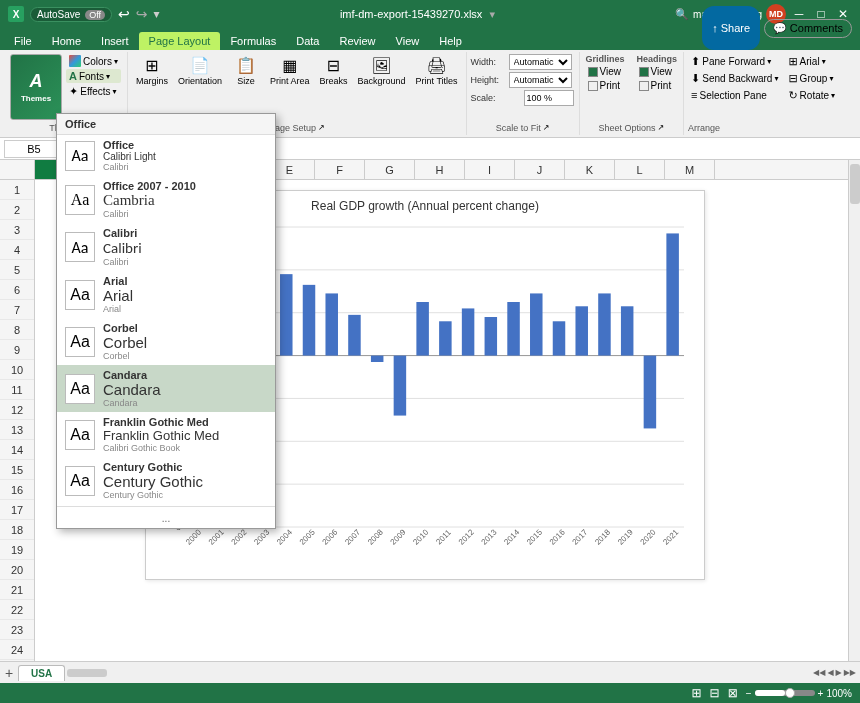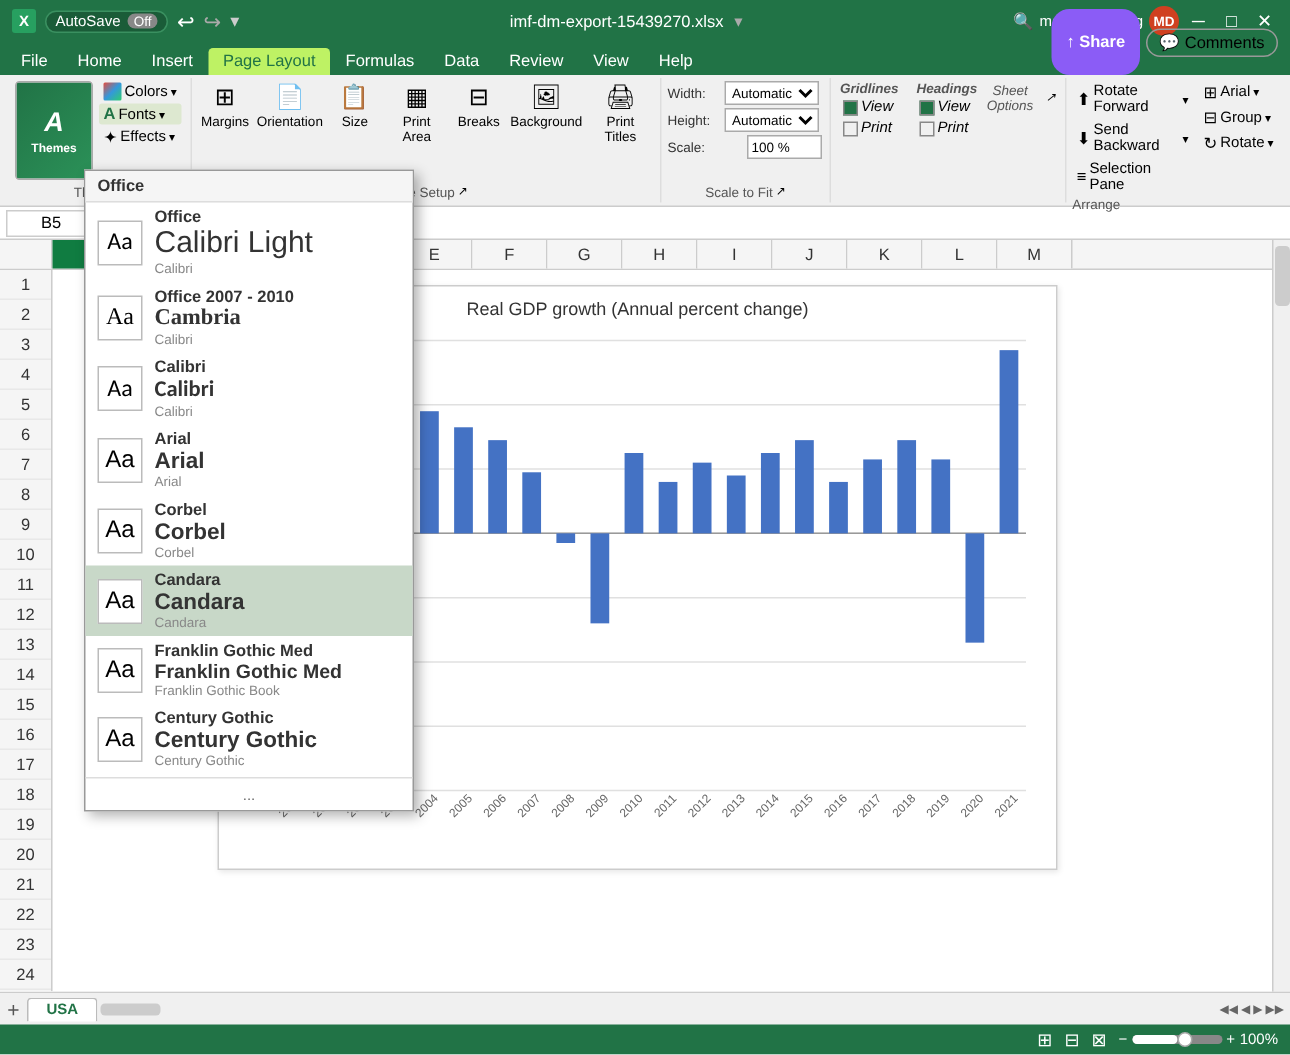--- a/index.html
+++ b/index.html
@@ -127,21 +127,21 @@
       border: 1px solid #bbb;
       display: flex;
       align-items: center;
       justify-content: center;
       font-size: 16px;
       flex-shrink: 0;
       background: white;
     }
     .font-info { display: flex; flex-direction: column; }
     .font-name-main { font-size: 11px; font-weight: bold; color: #333; }
-    .font-body-name { font-size: 12px; color: #333; font-weight: bold; }
+    .font-body-name { font-size: 12px; color: #333; }
     .font-sub { font-size: 9px; color: #888; }
     .dropdown-separator { height: 1px; background: #ddd; margin: 2px 0; }
     .dropdown-footer {
       padding: 4px 8px;
       color: #666;
       font-size: 10px;
       cursor: pointer;
       text-align: center;
     }
 
@@ -259,31 +259,30 @@
 
     
     .ribbon-right {
       margin-left: auto;
       display: flex;
       align-items: center;
       gap: 4px;
       padding-right: 4px;
     }
     .share-btn {
-      background: #8b5cf6;
+      background: #0369a1;
       color: white;
       border: none;
       border-radius: 12px;
       padding: 16px 10px;
       font-size: 11px;
       cursor: pointer;
       display: flex;
       align-items: center;
       gap: 3px;
-      font-weight: bold;
     }
     .comments-btn {
       background: none;
       border: 1px solid #999;
       border-radius: 12px;
       padding: 2px 8px;
       font-size: 11px;
       cursor: pointer;
       display: flex;
       align-items: center;
@@ -445,21 +444,21 @@
         <span style="font-size:9px;color:#333;width:35px;">Scale:</span>
         <input type="text" value="100 %" style="font-size: 9px; height: 16px; border: 1px solid rgb(170, 170, 170); width: 50px; padding: 0px 2px;">
       </div>
     </div>
     <div style="display:flex;justify-content:center;align-items:center;gap:2px;width:100%;">
       <div class="section-label">Scale to Fit</div>
       <span style="font-size:8px;cursor:pointer;">↗</span>
     </div>
   </div>
 
-  <div style="display:flex;flex-direction:row;padding:2px 6px;border-right:1px solid #ddd;align-items:flex-start;font-style:italic;">
+  <div style="display:flex;flex-direction:column;padding:2px 6px;border-right:1px solid #ddd;align-items:flex-end;">
     <div style="display:flex;gap:12px;flex:1;">
       <div style="display:flex;flex-direction:column;gap:1px;">
         <span style="font-size:9px;color:#555;font-weight:bold;">Gridlines</span>
         <div class="check-box">
           <div class="chk checked"></div>
           <span>View</span>
         </div>
         <div class="check-box">
           <div class="chk"></div>
           <span>Print</span>
@@ -481,21 +480,21 @@
       <div class="section-label">Sheet Options</div>
       <span style="font-size:8px;cursor:pointer;">↗</span>
     </div>
   </div>
 
   <div style="display:flex;flex-direction:column;padding:2px 4px;align-items:flex-start;">
     <div style="display:flex;gap:4px;flex:1;">
       <div style="display:flex;flex-direction:column;gap:2px;">
         <div class="ribbon-btn-small">
           <span style="font-size:11px;">⬆</span>
-          <span>Rotate Forward</span>
+          <span>Pane Forward</span>
           <span class="dropdown-arrow">▾</span>
         </div>
         <div class="ribbon-btn-small">
           <span style="font-size:11px;">⬇</span>
           <span>Send Backward</span>
           <span class="dropdown-arrow">▾</span>
         </div>
         <div class="ribbon-btn-small">
           <span style="font-size:11px;">≡</span>
           <span>Selection Pane</span>
@@ -687,21 +686,21 @@
 
 <div class="dropdown-overlay">
   <div class="dropdown-header">Office</div>
 
   <div class="font-item">
     <div class="font-sample-box">
         <span style="font-family:Calibri,sans-serif;font-size:16px;">Aa</span>
       </div>
     <div class="font-info">
       <span class="font-name-main">Office</span>
-      <span class="font-body-name" style="font-size:20px;font-weight:300;">Calibri Light</span>
+      <span class="font-body-name" style="font-size:10px;font-weight:300;">Calibri Light</span>
       <span class="font-sub">Calibri</span>
     </div>
   </div>
 
   <div class="font-item">
     <div class="font-sample-box">
         <span style="font-family:Georgia,serif;font-size:16px;">Aa</span>
       </div>
     <div class="font-info">
       <span class="font-name-main">Office 2007 - 2010</span>
@@ -754,21 +753,21 @@
     </div>
   </div>
 
   <div class="font-item">
     <div class="font-sample-box">
         <span style="font-family:'Franklin Gothic Medium',sans-serif;font-size:16px;">Aa</span>
       </div>
     <div class="font-info">
       <span class="font-name-main">Franklin Gothic Med</span>
       <span class="font-body-name" style="font-family:'Franklin Gothic Medium',sans-serif;font-size:13px;">Franklin Gothic Med</span>
-      <span class="font-sub">Franklin Gothic Book</span>
+      <span class="font-sub">Calibri Gothic Book</span>
     </div>
   </div>
 
   <div class="font-item">
     <div class="font-sample-box">
         <span style="font-family:'Century Gothic',sans-serif;font-size:16px;">Aa</span>
       </div>
     <div class="font-info">
       <span class="font-name-main">Century Gothic</span>
       <span class="font-body-name" style="font-family:'Century Gothic',sans-serif;font-size:15px;">Century Gothic</span>

